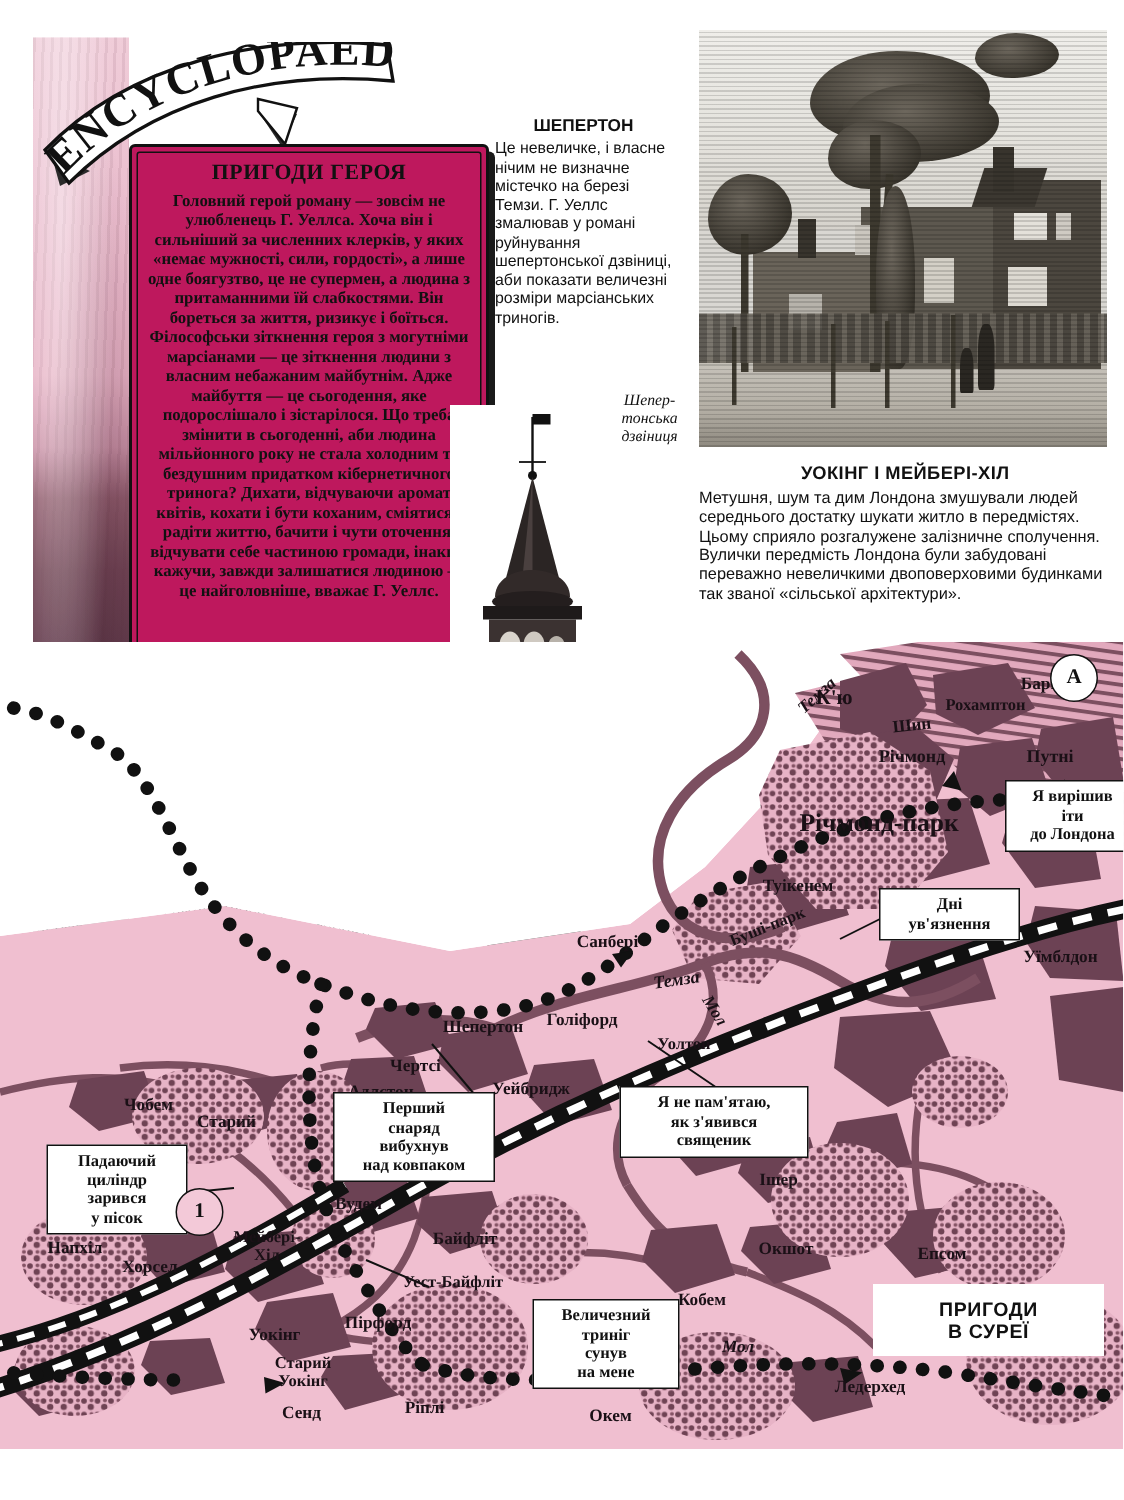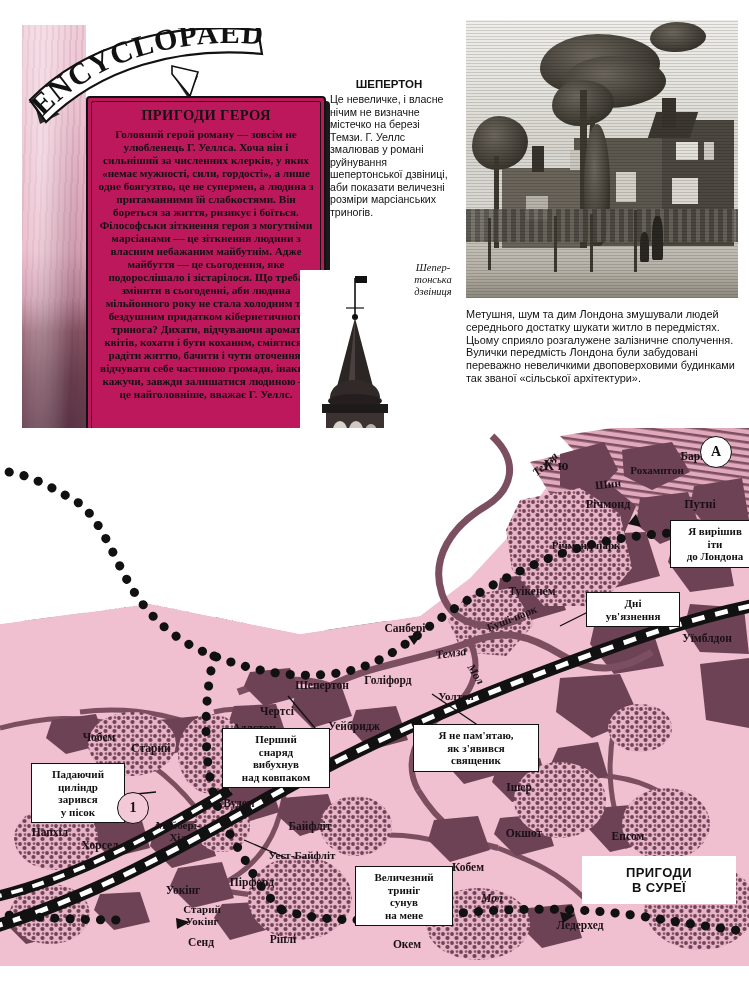--- a/index.html
+++ b/index.html
@@ -224,20 +224,21 @@
     <div class="eng-trunk" style="left:88px;top:196px;width:3px;height:56px;"></div>
     <div class="eng-trunk" style="left:124px;top:194px;width:3px;height:58px;"></div>
     <div class="eng-trunk" style="left:168px;top:190px;width:3px;height:62px;"></div>
 
     <div class="eng-fig" style="left:186px;top:196px;width:11px;height:44px;"></div>
     <div class="eng-fig" style="left:174px;top:212px;width:9px;height:30px;"></div>
     <div class="eng-noise"></div>
   </div>
 
   <div class="woking">
+    <h3>УОКІНГ  І  МЕЙБЕРІ-ХІЛ</h3>
     <p>Метушня, шум та дим Лондона змушували людей середнього достатку шукати житло в передмістях. Цьому сприяло розгалужене залізничне сполучення. Вулички передмість Лондона були забудовані переважно невеличкими двоповерховими будинками так званої «сільської архітектури».</p>
   </div>
 
   <div class="london">
     <h3>ВЕЛИКИЙ  ЛОНДОН</h3>
     <p>Наприкінці 19 ст. Лондон був не тільки столи-цею Великобританії, але й найбільшим містом у світі. Поняття «Великий Лондон» обіймало місто разом з численними передмістями. Його населення перевищувало 7 млн чоловік. Лондонське самоврядування піклувалося про утримання парків, пожежної команди, шкільну справу, санітарію, забудову нових вулиць, будівництво житла для робітників, нічліжні будинки, контроль за мірами та вагами, а також охорону історичних пам'ятників.</p>
   </div>
 
   <div class="map">
     <svg width="749" height="538" viewBox="0 0 749 538">
@@ -369,21 +370,21 @@
       </g>
     </svg>
 
     <div id="map-labels">
         <div class="mlabel" style="left: 496px; top: 31px; width: 120px; font-size: 14px;">К'ю</div>
         <div class="mlabel" style="left: 592px; top: 22px; width: 120px; font-size: 11.5px; text-align: right;">Барнс</div>
         <div class="mlabel" style="left: 597px; top: 37px; width: 120px; font-size: 11px;">Рохамптон</div>
         <div class="mlabel" style="left: 548px; top: 50px; width: 120px; font-size: 11.5px; transform: rotate(-6deg);">Шин</div>
         <div class="mlabel" style="left: 640px; top: 70px; width: 120px; font-size: 12px;">Путні</div>
         <div class="mlabel" style="left: 548px; top: 70px; width: 120px; font-size: 12px;">Річмонд</div>
-        <div class="mlabel" style="left: 526px; top: 112px; width: 120px; font-size: 11px;">Річмонд-парк</div>
+        <div class="mlabel" style="left: 526px; top: 112px; width: 120px; font-size: 17px;">Річмонд-парк</div>
         <div class="mlabel" style="left: 472px; top: 157px; width: 120px; font-size: 11.5px;">Туікенем</div>
         <div class="mlabel" style="left: 452px; top: 185px; width: 120px; font-size: 11px; transform: rotate(-22deg);">Буші-парк</div>
         <div class="mlabel" style="left: 647px; top: 204px; width: 120px; font-size: 11.5px;">Уїмблдон</div>
         <div class="mlabel" style="left: 345px; top: 194px; width: 120px; font-size: 11.5px;">Санбері</div>
         <div class="mlabel" style="left: 328px; top: 246px; width: 120px; font-size: 11.5px; text-align: center;">Голіфорд</div>
         <div class="mlabel" style="left: 396px; top: 263px; width: 120px; font-size: 11px;">Уолтон</div>
         <div class="mlabel" style="left: 262px; top: 251px; width: 120px; font-size: 11.5px;">Шепертон</div>
         <div class="mlabel" style="left: 217px; top: 277px; width: 120px; font-size: 11.5px;">Чертсі</div>
         <div class="mlabel" style="left: 294px; top: 292px; width: 120px; font-size: 11.5px;">Уейбридж</div>
         <div class="mlabel" style="left: 194px; top: 294px; width: 120px; font-size: 11.5px;">Адлстон</div>

